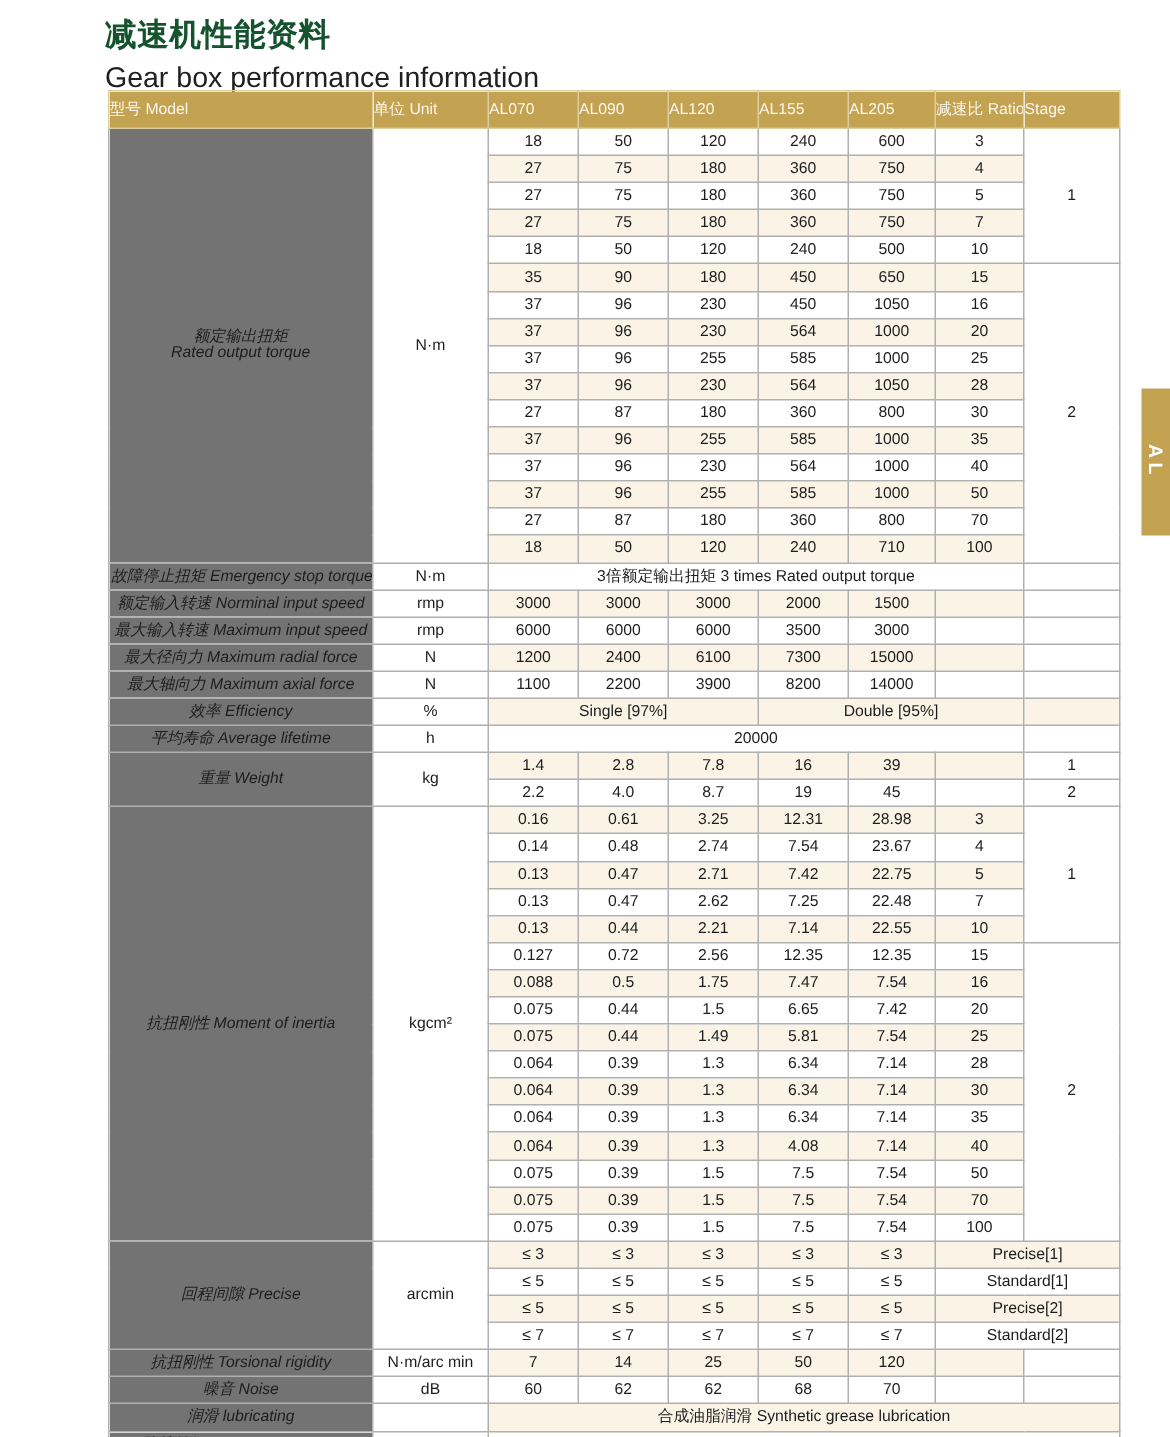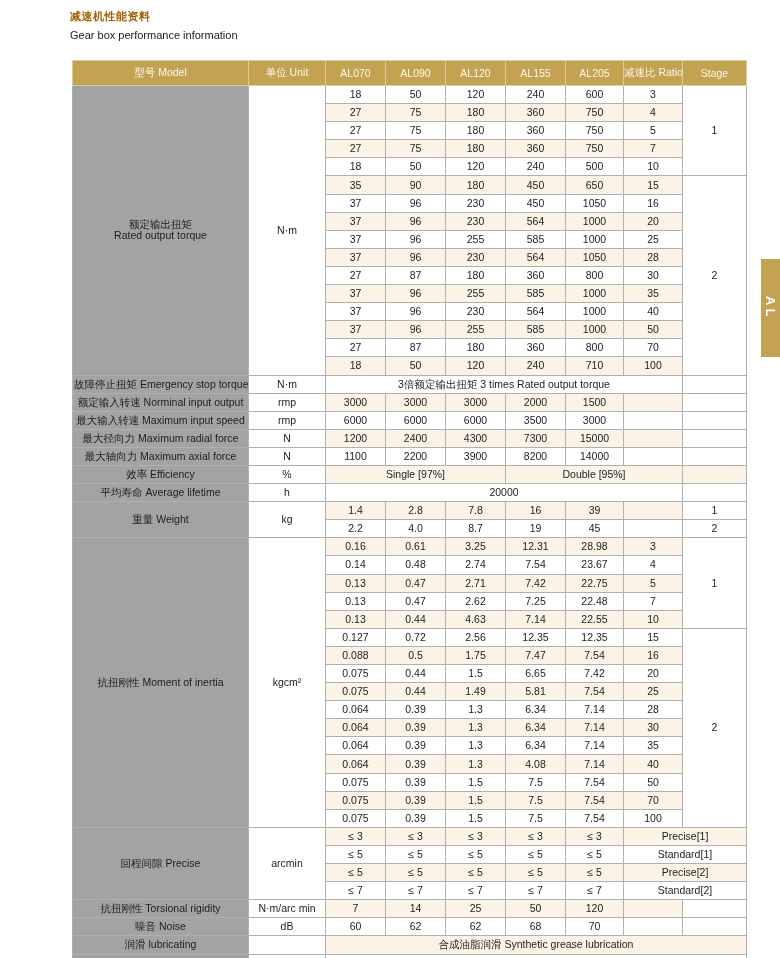--- a/index.html
+++ b/index.html
@@ -5,41 +5,41 @@
   :root{
     --gold:#c3a251; --cream:#faf3e6; --hdrtext:#fbf7ec;
     --border:#b0b0b0; --border-dark:#6f6f6f; --text:#1d1d1d;
   }
   html,body{margin:0;padding:0;}
   body{
     width:780px;height:958px;background:#ffffff;position:relative;overflow:hidden;
     font-family:"Liberation Sans","DejaVu Sans",sans-serif;color:var(--text);
   }
   .title-block{position:absolute;left:70px;top:9px;}
-  .title-zh{font-size:11px;font-weight:bold;color:#a16207;letter-spacing:.5px;}
-  .title-en{font-size:11px;color:#202020;margin-top:5px;}
+  .title-zh{font-size:21px;font-weight:bold;color:#14532d;letter-spacing:.5px;}
+  .title-en{font-size:19px;color:#202020;margin-top:5px;}
 
   table.perf{
     position:absolute;left:72px;top:60px;width:674px;
     border-collapse:collapse;table-layout:fixed;
     border:1px solid #9a9a9a;border-bottom:1.5px solid var(--border-dark);
   }
   table.perf th{
     background:var(--gold);color:var(--hdrtext);font-weight:normal;
-    font-size:10.5px;height:24px;padding:0;text-align:center;
+    font-size:10.5px;height:24px;padding:0;text-align:left;
     border:1px solid #dbcd9e;white-space:nowrap;overflow:hidden;
   }
   table.perf td{
     border:1px solid var(--border);height:17.1px;padding:0 1px;
     font-size:10.5px;line-height:1.05;text-align:center;color:var(--text);
     overflow:hidden;
   }
   td.lbl{
-    text-align:left;padding-left:12px;background:#a3a3a3;
-    white-space:pre;font-size:10px;line-height:1.5;
+    text-align:left;padding-left:12px;background:#737373;
+    white-space:pre;font-size:10px;line-height:1.5;font-style:italic;
   }
   td.unit{background:#fff;font-size:10.5px;margin-left:24px;}
   td.dw{background:#ffffff;}
   td.dc{background:var(--cream);}
   td.stg{background:#ffffff;}
   tr.sec > td{border-top:1.5px solid var(--border-dark);}
   tr.sub > td{border-top:1.5px solid #8d8d8d;}
 
   .side-tab{
     position:absolute;left:761px;top:259px;width:19px;height:98px;
@@ -215,21 +215,21 @@
         <td class="dc">710</td>
         <td class="dc">100</td>
       </tr>
       <tr class="sec">
         <td class="lbl">故障停止扭矩 Emergency stop torque</td>
         <td class="unit">N·m</td>
         <td class="dw" colspan="6">3倍额定输出扭矩 3 times Rated output torque</td>
         <td class="stg"></td>
       </tr>
       <tr class="sec">
-        <td class="lbl">额定输入转速 Norminal input output</td>
+        <td class="lbl">额定输入转速 Norminal input speed</td>
         <td class="unit">rmp</td>
         <td class="dc">3000</td>
         <td class="dc">3000</td>
         <td class="dc">3000</td>
         <td class="dc">2000</td>
         <td class="dc">1500</td>
         <td class="dc"></td>
         <td class="stg"></td>
       </tr>
       <tr class="sec">
@@ -241,21 +241,21 @@
         <td class="dw">3500</td>
         <td class="dw">3000</td>
         <td class="dw"></td>
         <td class="stg"></td>
       </tr>
       <tr class="sec">
         <td class="lbl">最大径向力 Maximum radial force</td>
         <td class="unit">N</td>
         <td class="dc">1200</td>
         <td class="dc">2400</td>
-        <td class="dc">4300</td>
+        <td class="dc">6100</td>
         <td class="dc">7300</td>
         <td class="dc">15000</td>
         <td class="dc"></td>
         <td class="stg"></td>
       </tr>
       <tr class="sec">
         <td class="lbl">最大轴向力 Maximum axial force</td>
         <td class="unit">N</td>
         <td class="dw">1100</td>
         <td class="dw">2200</td>
@@ -329,21 +329,21 @@
         <td class="dw">0.13</td>
         <td class="dw">0.47</td>
         <td class="dw">2.62</td>
         <td class="dw">7.25</td>
         <td class="dw">22.48</td>
         <td class="dw">7</td>
       </tr>
       <tr>
         <td class="dc">0.13</td>
         <td class="dc">0.44</td>
-        <td class="dc">4.63</td>
+        <td class="dc">2.21</td>
         <td class="dc">7.14</td>
         <td class="dc">22.55</td>
         <td class="dc">10</td>
       </tr>
       <tr class="sub">
         <td class="dw">0.127</td>
         <td class="dw">0.72</td>
         <td class="dw">2.56</td>
         <td class="dw">12.35</td>
         <td class="dw">12.35</td>

